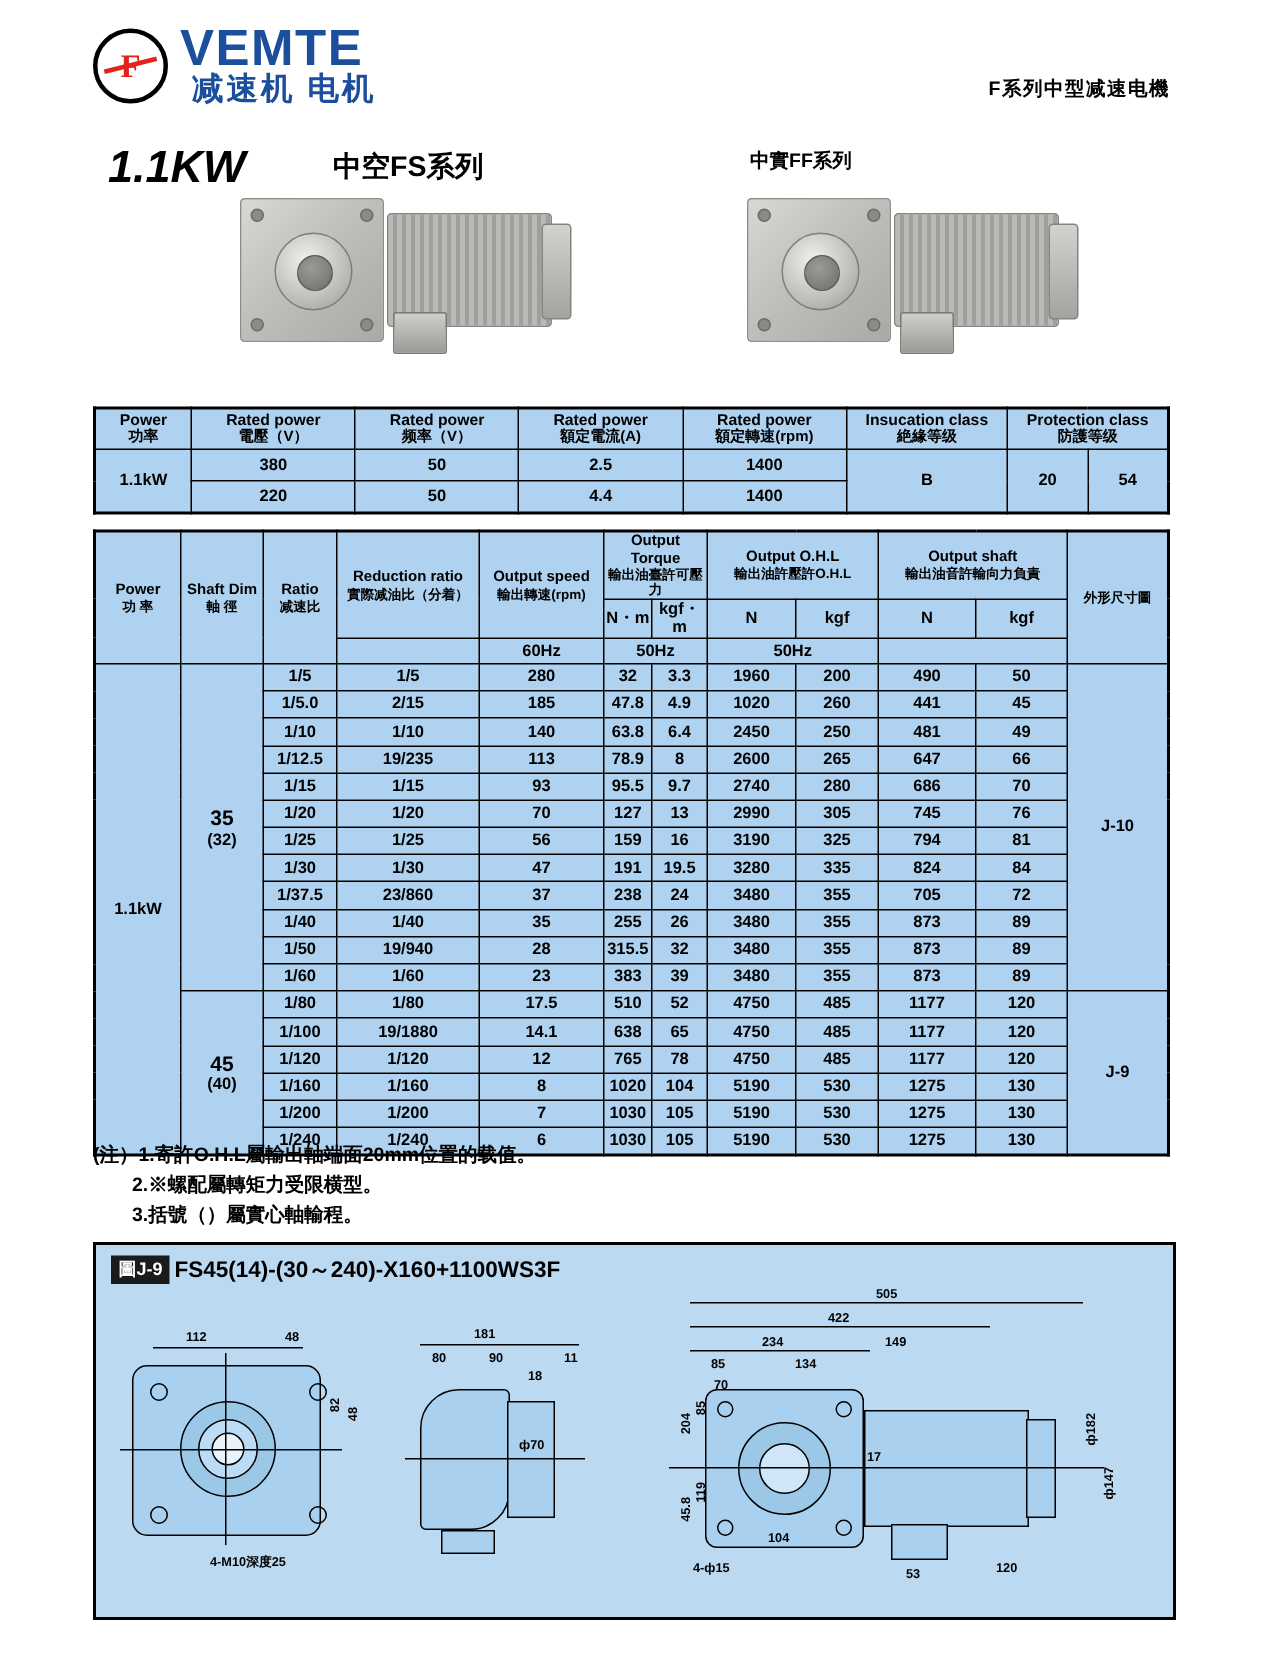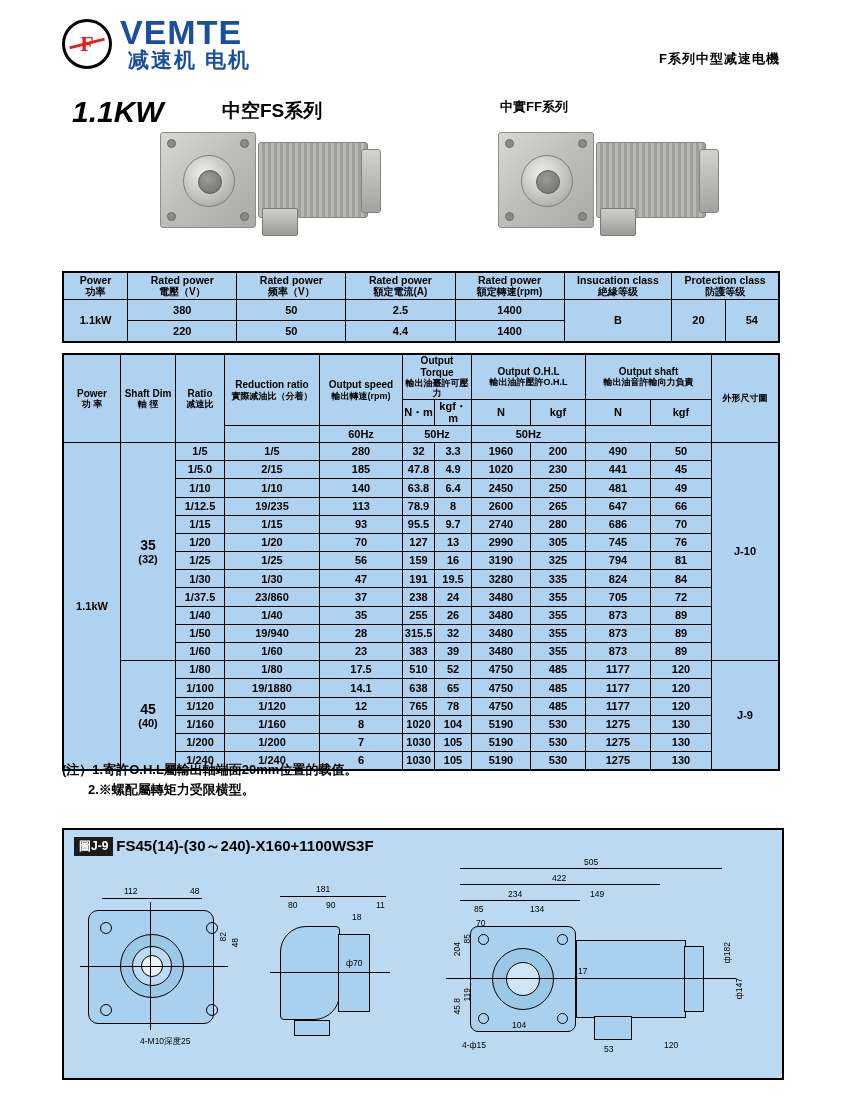--- a/index.html
+++ b/index.html
@@ -97,21 +97,21 @@
 
   
   .draw{position:absolute;left:62px;top:828px;width:718px;height:248px;background:#bcd9f2;border:2px solid #000;}
   .draw-title{position:absolute;left:10px;top:7px;display:flex;align-items:center;font-weight:bold;font-size:15px;}
   .jtag{
     display:inline-block;background:#1b1b1b;color:#fff;font-size:12px;font-weight:bold;
     padding:1px 5px;margin-right:3px;letter-spacing:0;
   }
   .dv{position:absolute;background:#a9d0ee;border:1.5px solid #000;}
   .dline{position:absolute;background:#000;}
-  .dlabel{position:absolute;font-size:8.5px;font-weight:normal;}
+  .dlabel{position:absolute;font-size:8.5px;font-weight:bold;}
   .dlabel.v{writing-mode:vertical-rl;transform:rotate(180deg);}
   .circ{position:absolute;border:1.5px solid #000;border-radius:50%;}
 </style>
 </head>
 <body>
 
 <div class="page">
 
   <div class="header">
     <div class="logo-box">
@@ -286,21 +286,21 @@
       <td>50</td>
       <td rowspan="12" class="mid">J-10</td>
     </tr>
     <tr>
       <td>1/5.0</td>
       <td>2/15</td>
       <td>185</td>
       <td>47.8</td>
       <td>4.9</td>
       <td>1020</td>
-      <td>230</td>
+      <td>260</td>
       <td>441</td>
       <td>45</td>
     </tr>
     <tr>
       <td>1/10</td>
       <td>1/10</td>
       <td>140</td>
       <td>63.8</td>
       <td>6.4</td>
       <td>2450</td>
@@ -477,20 +477,21 @@
       <td>530</td>
       <td>1275</td>
       <td>130</td>
     </tr>
   </tbody>
     </table>
 
   <div class="notes">
     <div>(注）1.寄許O.H.L屬輸出軸端面20mm位置的载值。</div>
     <div>2.※螺配屬轉矩力受限横型。</div>
+    <div>3.括號（）屬實心軸輸程。</div>
   </div>
 
   <div class="draw">
     <div class="draw-title">
       <span class="jtag">圖J-9</span>
       <span>FS45(14)-(30～240)-X160+1100WS3F</span>
     </div>
 
     <div style="position:absolute;left:14px;top:58px;width:162px;height:150px;">
       <div class="dline" style="left:24px;top:10px;width:100px;height:1px;"></div>

